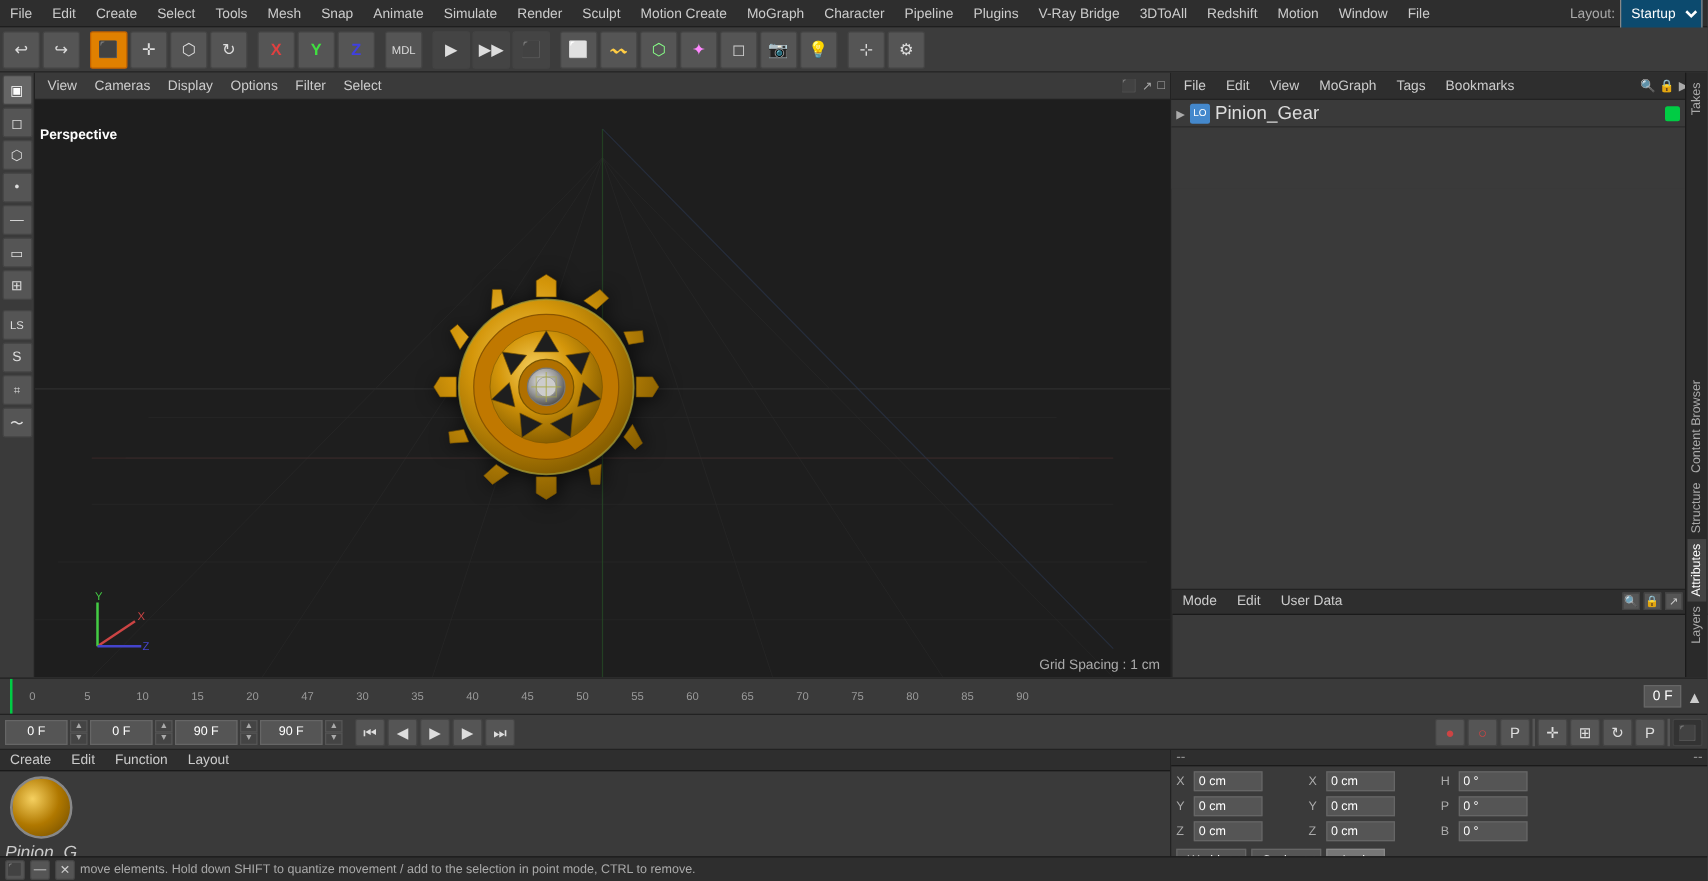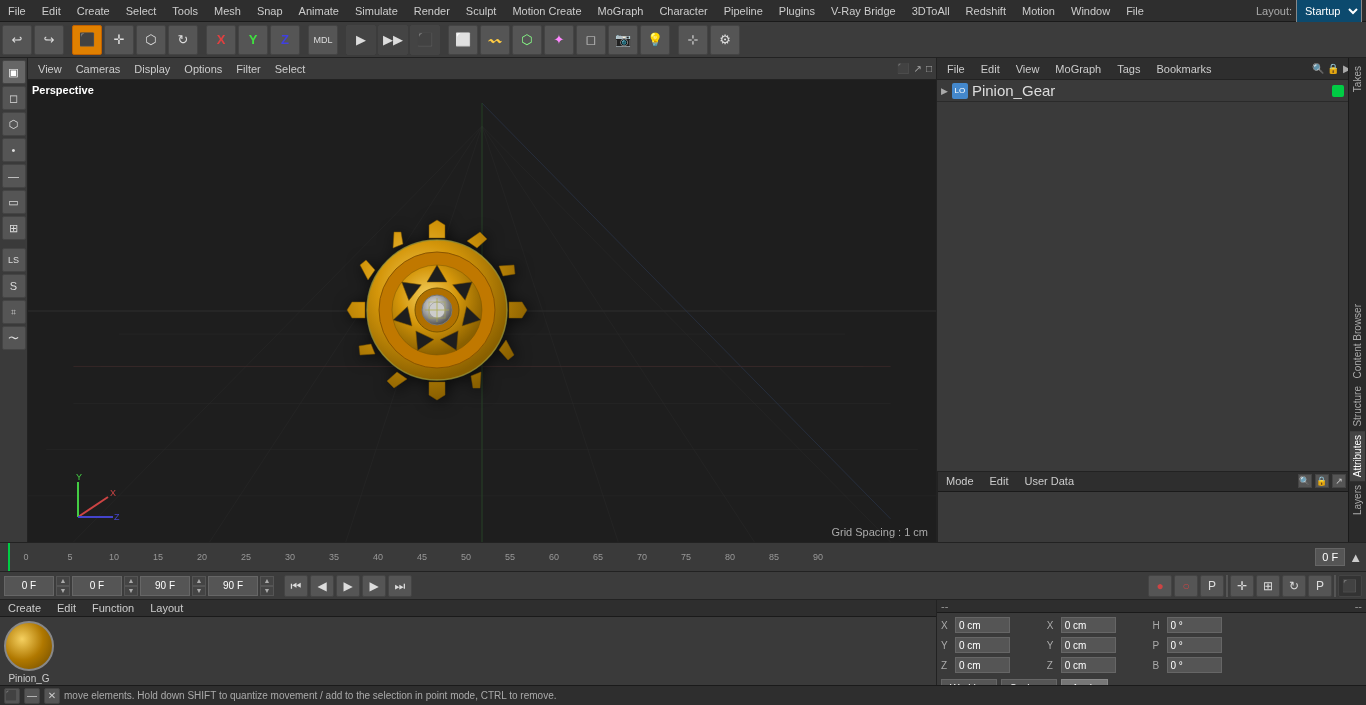--- a/index.html
+++ b/index.html
@@ -141,21 +141,21 @@
     }
     #viewport-canvas {
       flex: 1;
       position: relative;
       overflow: hidden;
       background: #1e1e1e;
     }
     
     .perspective-label {
       position: absolute;
-      top: 4px;
+      top: 22px;
       left: 4px;
       color: #fff;
       font-size: 11px;
       font-weight: bold;
     }
     .grid-spacing-label {
       position: absolute;
       bottom: 4px;
       right: 8px;
       color: #aaa;
@@ -388,23 +388,24 @@
       gap: 2px;
       cursor: pointer;
     }
     .material-thumb {
       width: 50px;
       height: 50px;
       border-radius: 50%;
       border: 2px solid #888;
     }
     .material-name {
-      font-size: 10px;
+      font-size: 14px;
       color: #ccc;
       text-align: center;
+      font-style: italic;
     }
 
     
     #coords-section {
       width: 430px;
       background: #3a3a3a;
       border-left: 1px solid #222;
       display: flex;
       flex-direction: column;
     }
@@ -837,21 +838,21 @@
       <div class="timeline-tick">
           <span>10</span>
         </div>
       <div class="timeline-tick">
           <span>15</span>
         </div>
       <div class="timeline-tick">
           <span>20</span>
         </div>
       <div class="timeline-tick">
-          <span>25</span>
+          <span>47</span>
         </div>
       <div class="timeline-tick">
           <span>30</span>
         </div>
       <div class="timeline-tick">
           <span>35</span>
         </div>
       <div class="timeline-tick">
           <span>40</span>
         </div>

